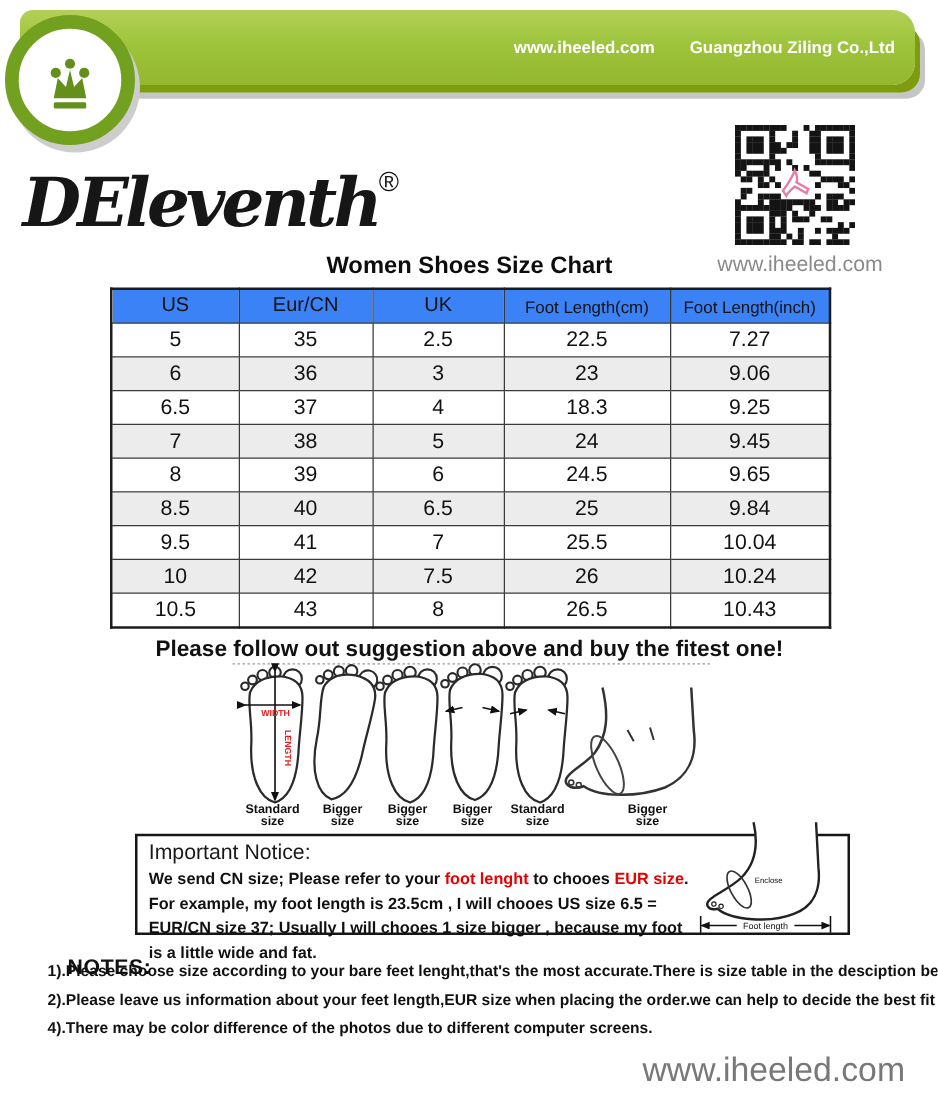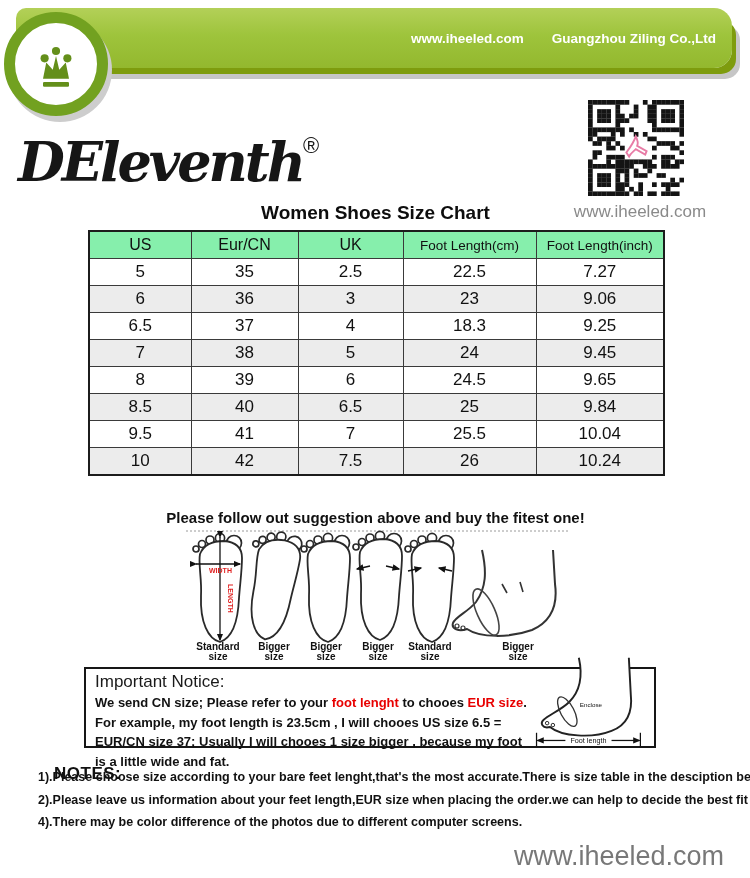--- a/index.html
+++ b/index.html
@@ -30,33 +30,33 @@
   .section-title{position:absolute;left:88px;width:575px;top:202px;text-align:center;
     font-weight:bold;font-size:19px;color:#0d0d0d;}
 
   
   table.size{position:absolute;left:88px;top:230px;width:575px;border-collapse:collapse;
     table-layout:fixed;border:2px solid #1c1c1c;}
   table.size col.c0{width:102px}table.size col.c1{width:107px}table.size col.c2{width:105px}
   table.size col.c3{width:133px}table.size col.c4{width:128px}
   table.size th,table.size td{border:1px solid #3a3a3a;text-align:center;padding:0;height:26px;
     font-weight:normal;overflow:hidden;white-space:nowrap;}
-  table.size th{background:#86efac;font-size:16px;}
+  table.size th{background:#3b82f6;font-size:16px;}
   table.size th.small{font-size:13.5px;}
   table.size td{font-size:17px;background:#fff;}
   table.size tbody tr:nth-child(even) td{background:#ececec;}
 
   .suggestion{position:absolute;left:88px;width:575px;top:509px;text-align:center;
-    font-weight:bold;font-size:15px;}
+    font-weight:bold;font-size:18px;}
 
   .feet-strip{position:absolute;left:150px;top:526px;width:450px;height:142px;}
   .feet-strip text{font-family:"Liberation Sans",sans-serif;}
 
   
-  .notice-box{position:absolute;left:84px;top:667px;width:572px;height:81px;
+  .notice-box{position:absolute;left:108px;top:667px;width:572px;height:81px;
     border:2px solid #161616;box-sizing:border-box;}
   .notice-text{position:absolute;left:9px;top:3px;width:440px;}
   .notice-title{font-size:17px;color:#1a1a1a;margin:0 0 1px 0;}
   .notice-body{font-size:13px;font-weight:bold;line-height:1.5;margin:0;}
   .notice-body .rd{color:#e80000;}
   .notice-foot{position:absolute;right:4px;top:-14px;width:125px;height:94px;overflow:visible;}
   .notice-foot text{font-family:"Liberation Sans",sans-serif;}
 
   
   .notes-title{position:absolute;left:54px;top:764px;font-size:17px;font-weight:bold;letter-spacing:.5px;}
@@ -383,20 +383,27 @@
           <td>25.5</td>
           <td>10.04</td>
         </tr>
         <tr>
           <td>10</td>
           <td>42</td>
           <td>7.5</td>
           <td>26</td>
           <td>10.24</td>
         </tr>
+        <tr>
+          <td>10.5</td>
+          <td>43</td>
+          <td>8</td>
+          <td>26.5</td>
+          <td>10.43</td>
+        </tr>
       </tbody>
   </table>
 
   <div class="suggestion">Please follow out suggestion above and buy the fitest one!</div>
 
   <svg class="feet-strip" viewBox="0 0 450 142">
     <defs>
       <marker id="arr" markerWidth="7" markerHeight="7" refX="5" refY="2.5" orient="auto">
         <path d="M0,0 L6,2.5 L0,5 Z" fill="#111"></path>
       </marker>

